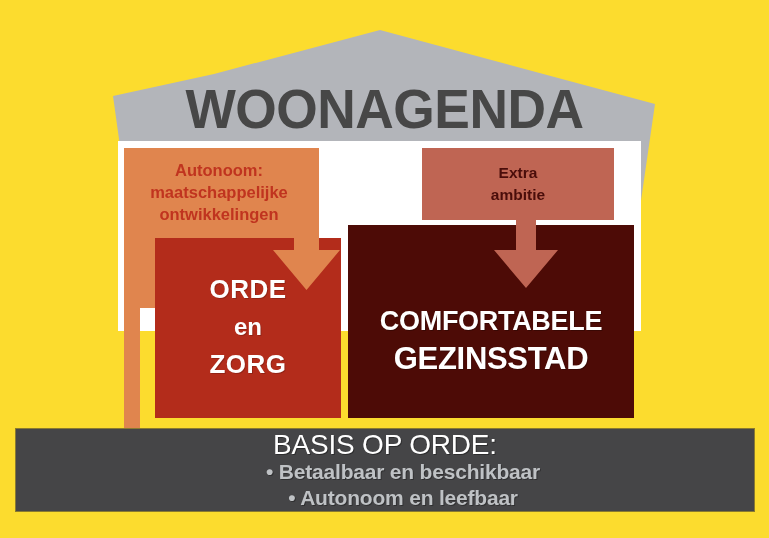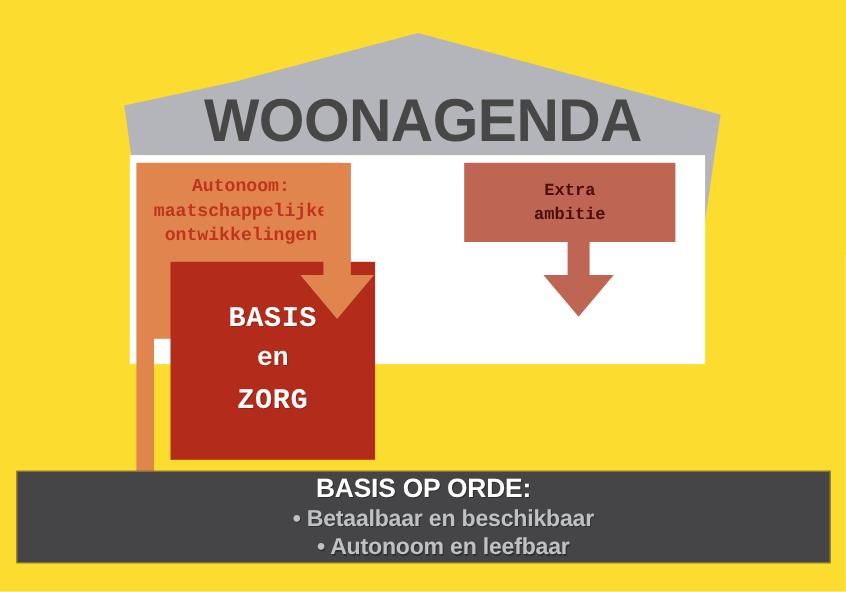--- a/index.html
+++ b/index.html
@@ -54,21 +54,20 @@
     background: #ffffff;
   }
   
   .box {
     position: absolute;
     box-sizing: border-box;
     display: flex;
     flex-direction: column;
     align-items: center;
     text-align: center;
-    font-family: Liberation Mono, monospace;
   }
   #box-autonoom {
     left: 127px;
     top: 148px;
     width: 184px;
     height: 160px;
     background: #E0854E;
     justify-content: flex-start;
     padding-top: 11px;
     color: #C0341F;
@@ -135,23 +134,23 @@
     background: #454547;
     border: 1px solid #8a7a30;
     box-sizing: border-box;
     display: flex;
     flex-direction: column;
     align-items: center;
     justify-content: center;
     text-align: center;
   }
   #basis-band .b-title {
-    font-size: 24px;
+    font-size: 28px;
     line-height: 29px;
-    font-weight: bold;
+    font-weight: normal;
     color: #ffffff;
     letter-spacing: -0.2px;
     text-shadow: 1px 1px 0 rgba(0,0,0,0.35);
   }
   #basis-band .b-item {
     font-size: 21px;
     line-height: 26px;
     font-weight: bold;
     color: #BFC2C5;
     letter-spacing: -0.2px;
@@ -177,25 +176,29 @@
     <span>maatschappelijke</span>
     <span>ontwikkelingen</span>
   </div>
 
   <div class="box" id="box-extra">
     <span>Extra</span>
     <span>ambitie</span>
   </div>
 
   <div class="box" id="box-wonen">
-    <span class="l1">BASIS</span>
+    <span class="l1">ORDE</span>
     <span class="l2">en</span>
     <span class="l3">ZORG</span>
   </div>
 
+  <div class="box" id="box-gezins">
+    <span class="g1">COMFORTABELE</span>
+    <span class="g2">GEZINSSTAD</span>
+  </div>
 
   <svg class="arrow-svg" id="arrow-left" viewBox="0 0 56 336" aria-hidden="true">
     <polygon points="20,0 36,0 36,296 52,296 28,330 4,296 20,296" fill="#E0854E"></polygon>
   </svg>
 
   <svg class="arrow-svg" id="arrow-mid" viewBox="0 0 70 146" aria-hidden="true">
     <polygon points="22,0 47,0 47,102 68,102 34.5,142 1,102 22,102" fill="#E0854E"></polygon>
   </svg>
 
   <svg class="arrow-svg" id="arrow-right" viewBox="0 0 72 76" aria-hidden="true">

